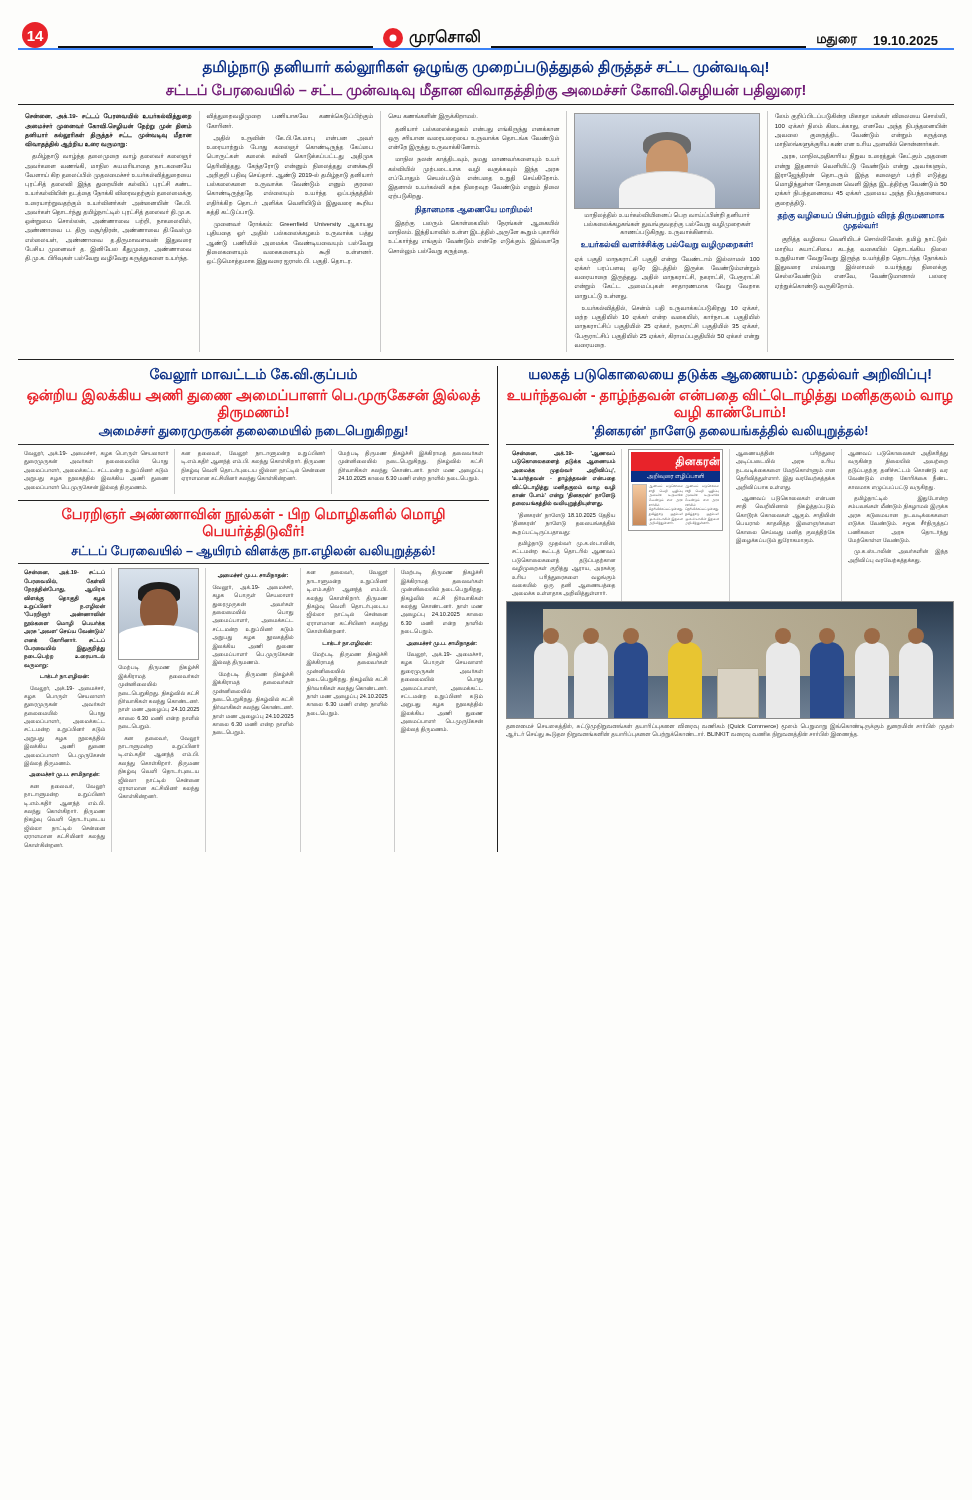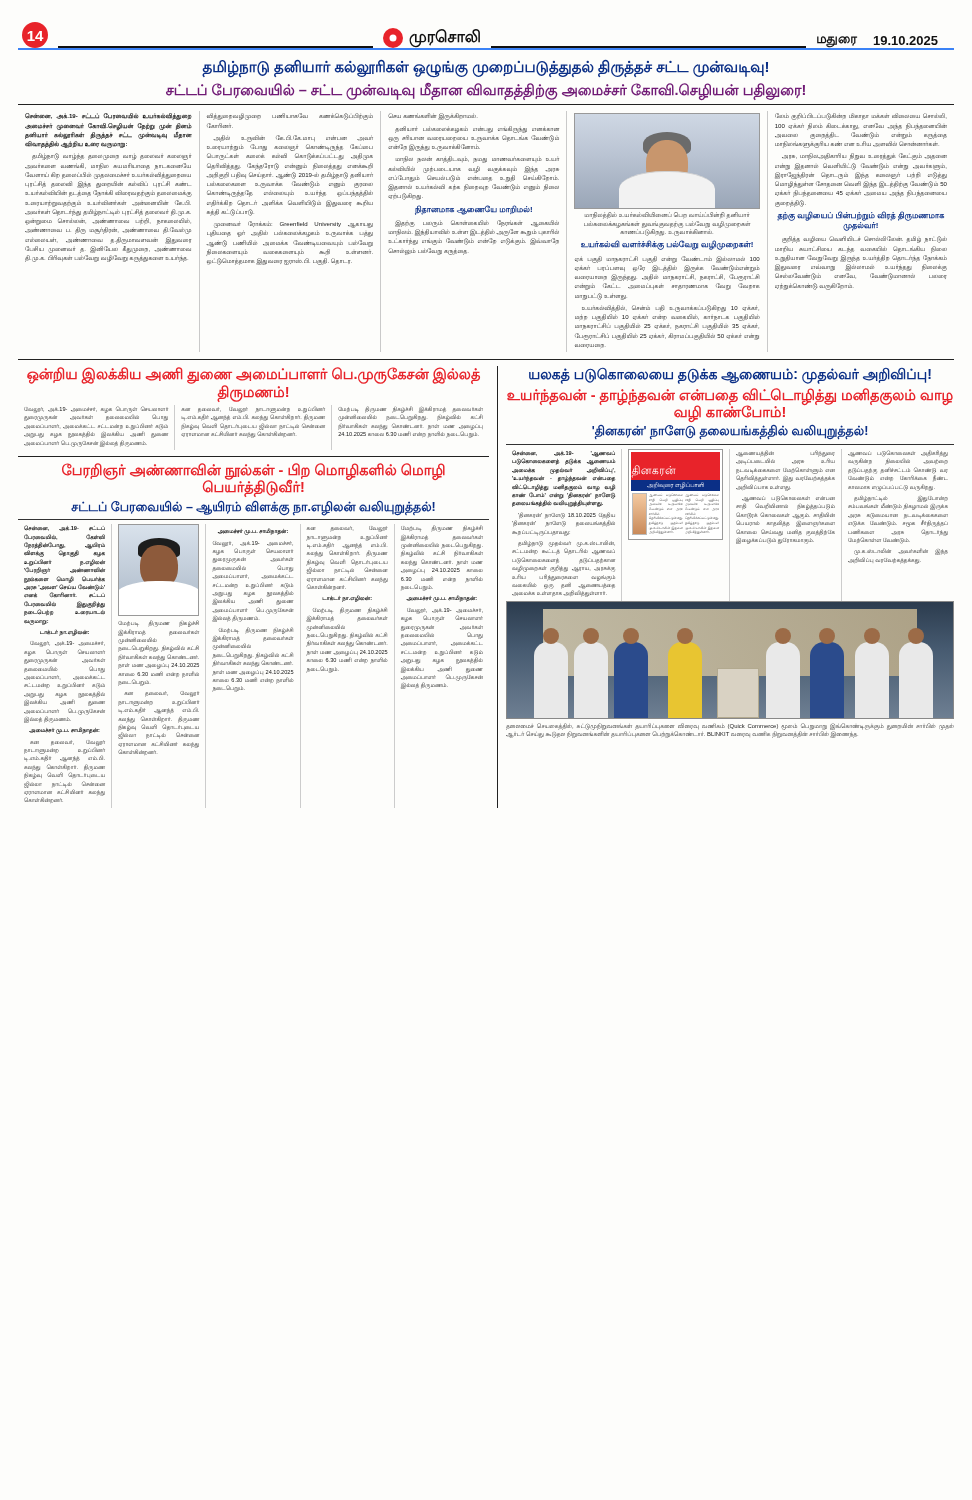--- a/index.html
+++ b/index.html
@@ -254,24 +254,24 @@
     width: 100%;
     border: 1px solid #999;
     box-sizing: border-box;
     background: #fff;
     padding: 2px;
     margin-bottom: 3px;
   }
   .clip-mast {
     background: #e8232a;
     color: #fff;
-    text-align: left;
+    text-align: right;
     font-size: 11px;
-    font-weight: normal;
-    padding: 12px 0 2px;
+    font-weight: bold;
+    padding: 3px 0 2px;
     letter-spacing: 0.3px;
   }
   .clip-sub {
     background: #0b2f86;
     color: #fff;
     text-align: center;
     font-size: 6px;
     padding: 2px 0;
   }
   .clip-body {
@@ -457,21 +457,23 @@
       <div class="mini-head">தற்கு வழியைப் பின்பற்றும் விரத் திருமணமாக முதல்வர்!</div>
       <p>குறித்த வழியை வெளியிடச் சொல்லிலேன். தமிழ் நாட்டுல் மாறிய சுயாட்சியை கடந்த வகையில் தொடங்கிய நிலை உறுதியான வேறுவேறு இருந்த உயர்த்திற தொடர்ந்த நோக்கம் இதுவரை எவ்வாறு இல்லாமல் உயர்ந்தது நிலைக்கு செல்லவேண்டும் எனவே, வேண்டுமானால் பலரை ஏற்றுக்கொண்டு வருகிறோம்.</p>
     </div>
   </div>
 
   <div class="section-div"></div>
 
   <div class="mid">
 
     <div class="mid-left">
+      <div class="sec-title">வேலூர் மாவட்டம் கே.வி.குப்பம்</div>
       <div class="sec-head-red">ஒன்றிய இலக்கிய அணி துணை அமைப்பாளர் பெ.முருகேசன் இல்லத் திருமணம்!</div>
+      <div class="sec-head-blue">அமைச்சர் துரைமுருகன் தலைமையில் நடைபெறுகிறது!</div>
 
       <div class="bottom-cols">
         <div class="bcol tiny" style="width:33.4%">
           <p class="first">வேலூர், அக்.19- அமைச்சர், கழக பொருள் செயலாளர் துரைமுருகன் அவர்கள் தலைமையில் பொது அமைப்பாளர், அமைக்கட்ட சட்டமன்ற உறுப்பினர் கடும் அறுபது கழக நூலகத்தில் இலக்கிய அணி துணை அமைப்பாளர் பெ.முருகேசன் இல்லத் திருமணம்.</p>
         </div>
         <div class="bcol tiny" style="width:33.3%">
           <p class="first">கன தலைவர், வேலூர் நாடாளுமன்ற உறுப்பினர் டி.எம்.கதிர் ஆனந்த் எம்.பி. கலந்து கொள்கிறார். திருமண நிகழ்வு வெளி தொடர்புடைய ஜில்லா நாட்டில் சென்னை ஏராளமான கட்சியினர் கலந்து கொள்கின்றனர்.</p>
         </div>
         <div class="bcol tiny" style="width:33.3%">
           <p class="first">மேற்படி திருமண நிகழ்ச்சி இக்கிராமத் தலைவர்கள் முன்னிலையில் நடைபெறுகிறது. நிகழ்வில் கட்சி நிர்வாகிகள் கலந்து கொண்டனர். நாள் மண அழைப்பு 24.10.2025 காலை 6.30 மணி என்ற நாளில் நடைபெறும்.</p>

